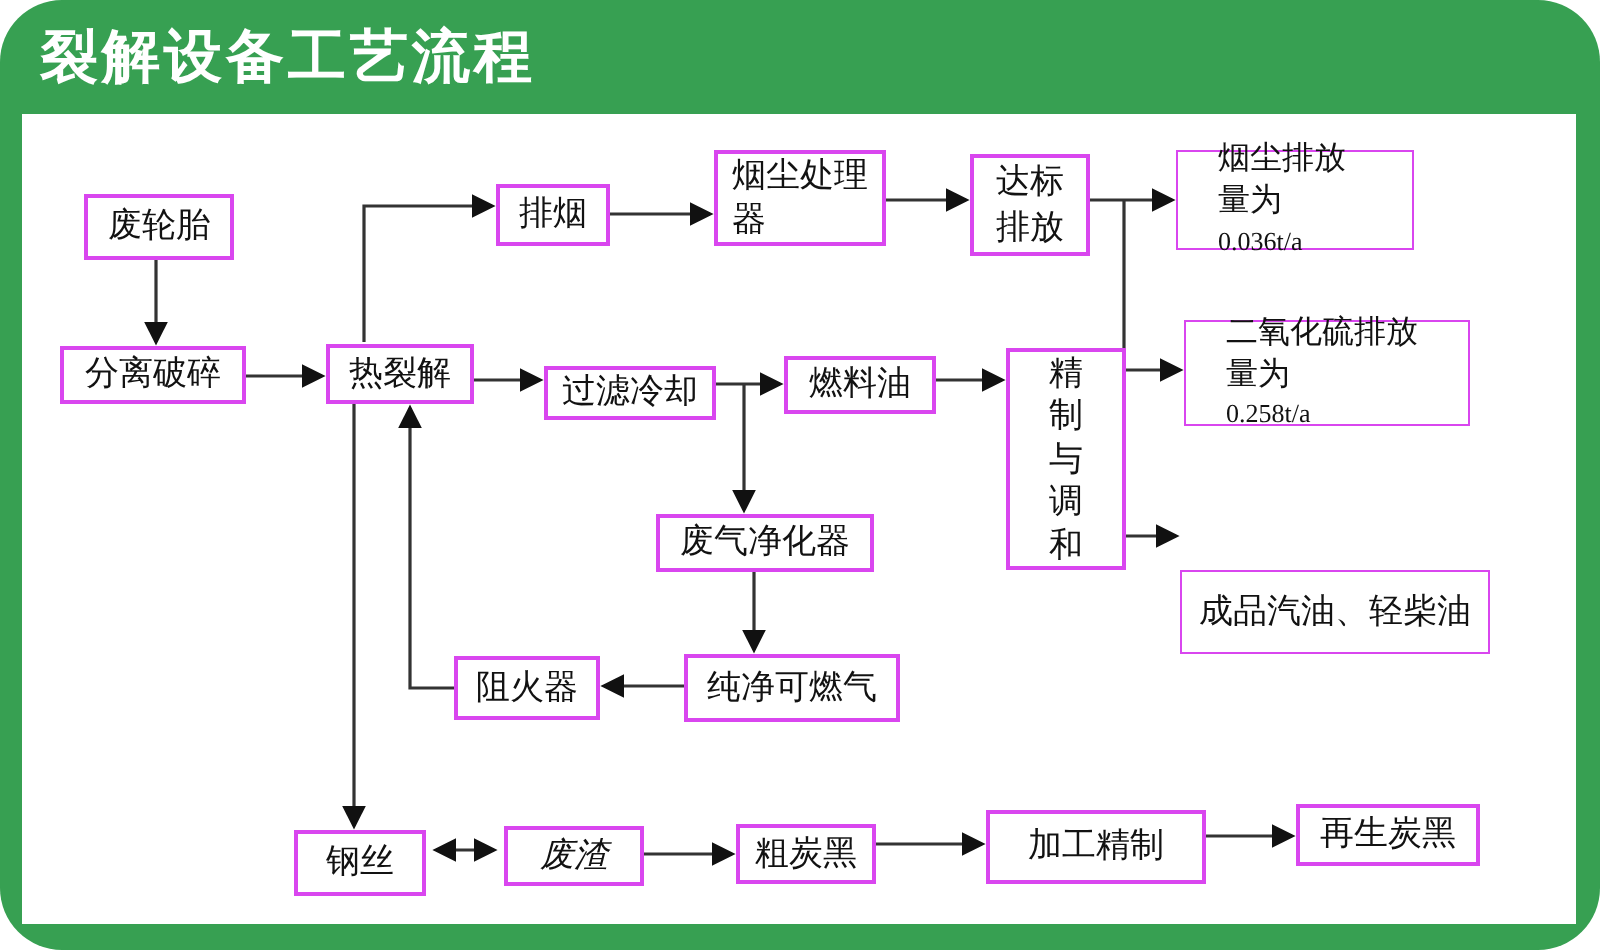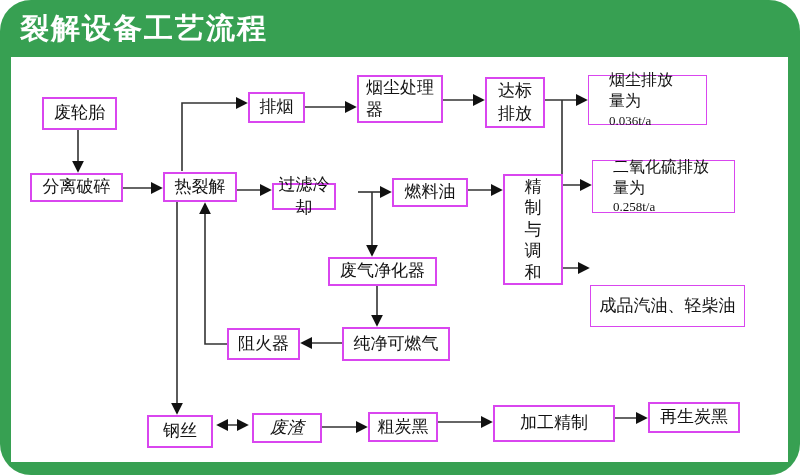--- a/index.html
+++ b/index.html
@@ -78,21 +78,21 @@
     <div class="node info thin" style="left:577px; top:18px; width:119px; height:50px;">
       <span class="lbl">烟尘排放量为</span>
       <span class="val">0.036t/a</span>
     </div>
 
     <div class="node info thin" style="left:581px; top:103px; width:143px; height:53px;">
       <span class="lbl">二氧化硫排放量为</span>
       <span class="val">0.258t/a</span>
     </div>
 
-    <div class="node" style="left:261px; top:126px; width:64px; height:27px;">过滤冷却</div>
+    <div class="node" style="left:261px; top:126px; width:86px; height:27px;">过滤冷却</div>
 
     <div class="node" style="left:381px; top:121px; width:76px; height:29px;">燃料油</div>
 
     <div class="node vert" style="left:492px; top:117px; width:60px; height:111px;">
       <span>精制与调和</span>
     </div>
 
     <div class="node thin" style="left:579px; top:188px; width:155px; height:42px;margin-top:40px;">成品汽油、轻柴油</div>
 
     <div class="node" style="left:317px; top:200px; width:109px; height:29px;">废气净化器</div>
@@ -100,18 +100,18 @@
     <div class="node" style="left:331px; top:270px; width:108px; height:34px;">纯净可燃气</div>
 
     <div class="node" style="left:216px; top:271px; width:73px; height:32px;">阻火器</div>
 
     <div class="node" style="left:136px; top:358px; width:66px; height:33px;">钢丝</div>
 
     <div class="node" style="left:241px; top:356px; width:70px; height:30px;font-style:italic;">废渣</div>
 
     <div class="node" style="left:357px; top:355px; width:70px; height:30px;">粗炭黑</div>
 
-    <div class="node" style="left:482px; top:348px; width:122px; height:37px;">加工精制</div>
+    <div class="node" style="left:482px; top:348px; width:110px; height:37px;">加工精制</div>
 
     <div class="node" style="left:637px; top:345px; width:92px; height:31px;">再生炭黑</div>
 
   </div>
 </div>
 
 </body></html>

